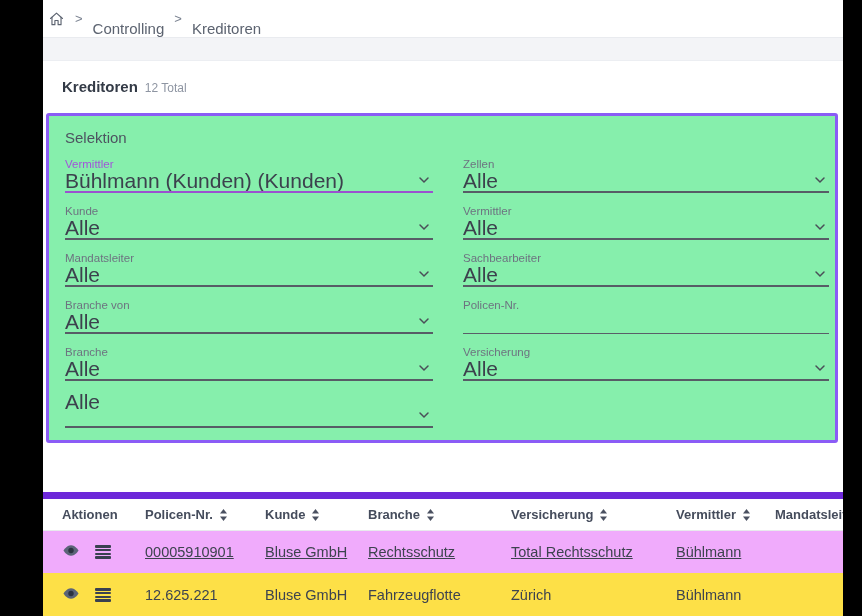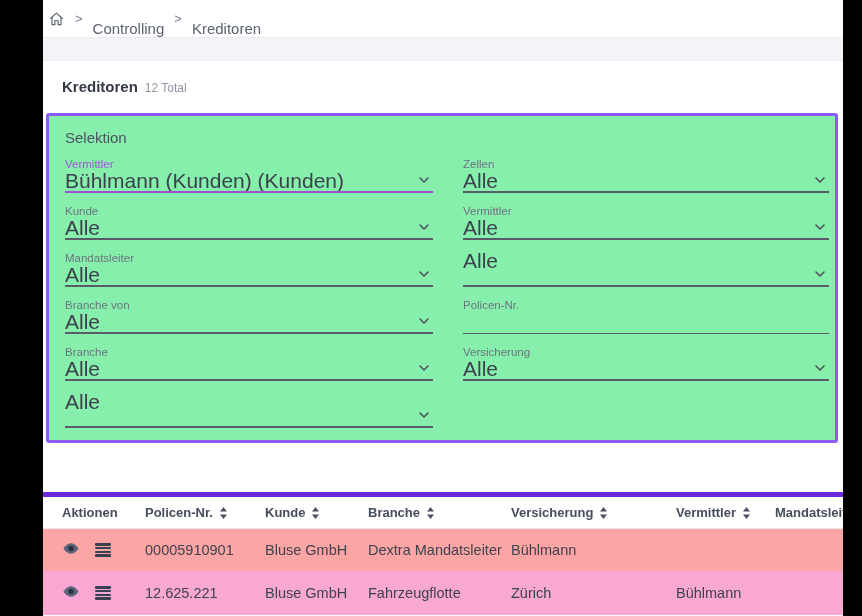--- a/index.html
+++ b/index.html
@@ -66,32 +66,32 @@
   .field.input-field { border-bottom-width:1px; border-bottom-color:#595e68; cursor:text; }
   .field.input-field input {
     border:none; outline:none; background:transparent; width:100%;
     font:15px "Liberation Sans", sans-serif; color:#3c414d; height:20px; padding:0;
   }
   .spacer-cell { height:36px; }
 
   
   .data-table {
     position:absolute; top:492px; left:0; right:0; bottom:0;
-    border-top:5px solid #6d28d9;
+    border-top:7px solid #6d28d9;
   }
   .t-row {
     display:grid;
     grid-template-columns:83px 120px 103px 143px 165px 99px 1fr;
     padding-left:19px; align-items:center;
   }
   .t-head { height:32px; border-bottom:1px solid #e8eaed; }
   .t-head .t-cell { font-size:13px; font-weight:700; color:#454c5c; display:flex; align-items:center; gap:6px; white-space:nowrap; overflow:hidden; }
   .t-body-row { font-size:14.5px; color:#3d434f; }
-  .row-1 { height:42px; background:#fca5a5; }
-  .row-2 { height:44px; background:#f9a8d4; }
+  .row-1 { height:42px; background:#f0abfc;text-decoration:underline; }
+  .row-2 { height:44px; background:#fde047; }
   .row-3 { height:6px; background:#f6f7f9; }
   .t-cell { white-space:nowrap; overflow:hidden; }
   .actions-cell { display:flex; align-items:center; gap:15px; }
   .icon-btn { display:flex; align-items:center; cursor:pointer; background:none; border:none; padding:0; }
   .menu-icon { display:flex; flex-direction:column; gap:1.5px; }
   .menu-icon span { display:block; width:16px; height:2.2px; background:#394050; border-radius:1px; }
   .sort-icon { display:flex; }
 </style>
 </head>
 <body>
@@ -171,20 +171,21 @@
         <div class="field-label">Mandatsleiter</div>
         <div class="field-value">Alle</div>
         <span class="chev">
             <svg width="12" height="8" viewBox="0 0 12 8">
               <polyline points="2,2 6,6 10,2" fill="none" stroke="#4a4f58" stroke-width="1.5" stroke-linecap="round"></polyline>
             </svg>
           </span>
       </div>
 
       <div class="field">
+        <div class="field-label">Sachbearbeiter</div>
         <div class="field-value">Alle</div>
         <span class="chev">
             <svg width="12" height="8" viewBox="0 0 12 8">
               <polyline points="2,2 6,6 10,2" fill="none" stroke="#4a4f58" stroke-width="1.5" stroke-linecap="round"></polyline>
             </svg>
           </span>
       </div>
 
       <div class="field">
         <div class="field-label">Branche von</div>
@@ -302,21 +303,22 @@
           <span class="menu-icon">
               <span></span>
               <span></span>
               <span></span>
               <span></span>
             </span>
         </button>
       </div>
       <div class="t-cell">00005910901</div>
       <div class="t-cell">Bluse GmbH</div>
-      <div class="t-cell">Dextra Mandatsleiter</div>
+      <div class="t-cell">Rechtsschutz</div>
+      <div class="t-cell">Total Rechtsschutz</div>
       <div class="t-cell">Bühlmann</div>
       <div class="t-cell"></div>
     </div>
 
     <div class="t-row t-body-row row-2">
       <div class="t-cell actions-cell">
         <button class="icon-btn">
           <span><svg width="18" height="13" viewBox="0 0 24 16">
                 <path d="M12 1 C6 1 2 8 2 8 C2 8 6 15 12 15 C18 15 22 8 22 8 C22 8 18 1 12 1 Z" fill="#5b6478"></path>
                 <circle cx="12" cy="8" r="3.6" fill="#2b3240"></circle>

